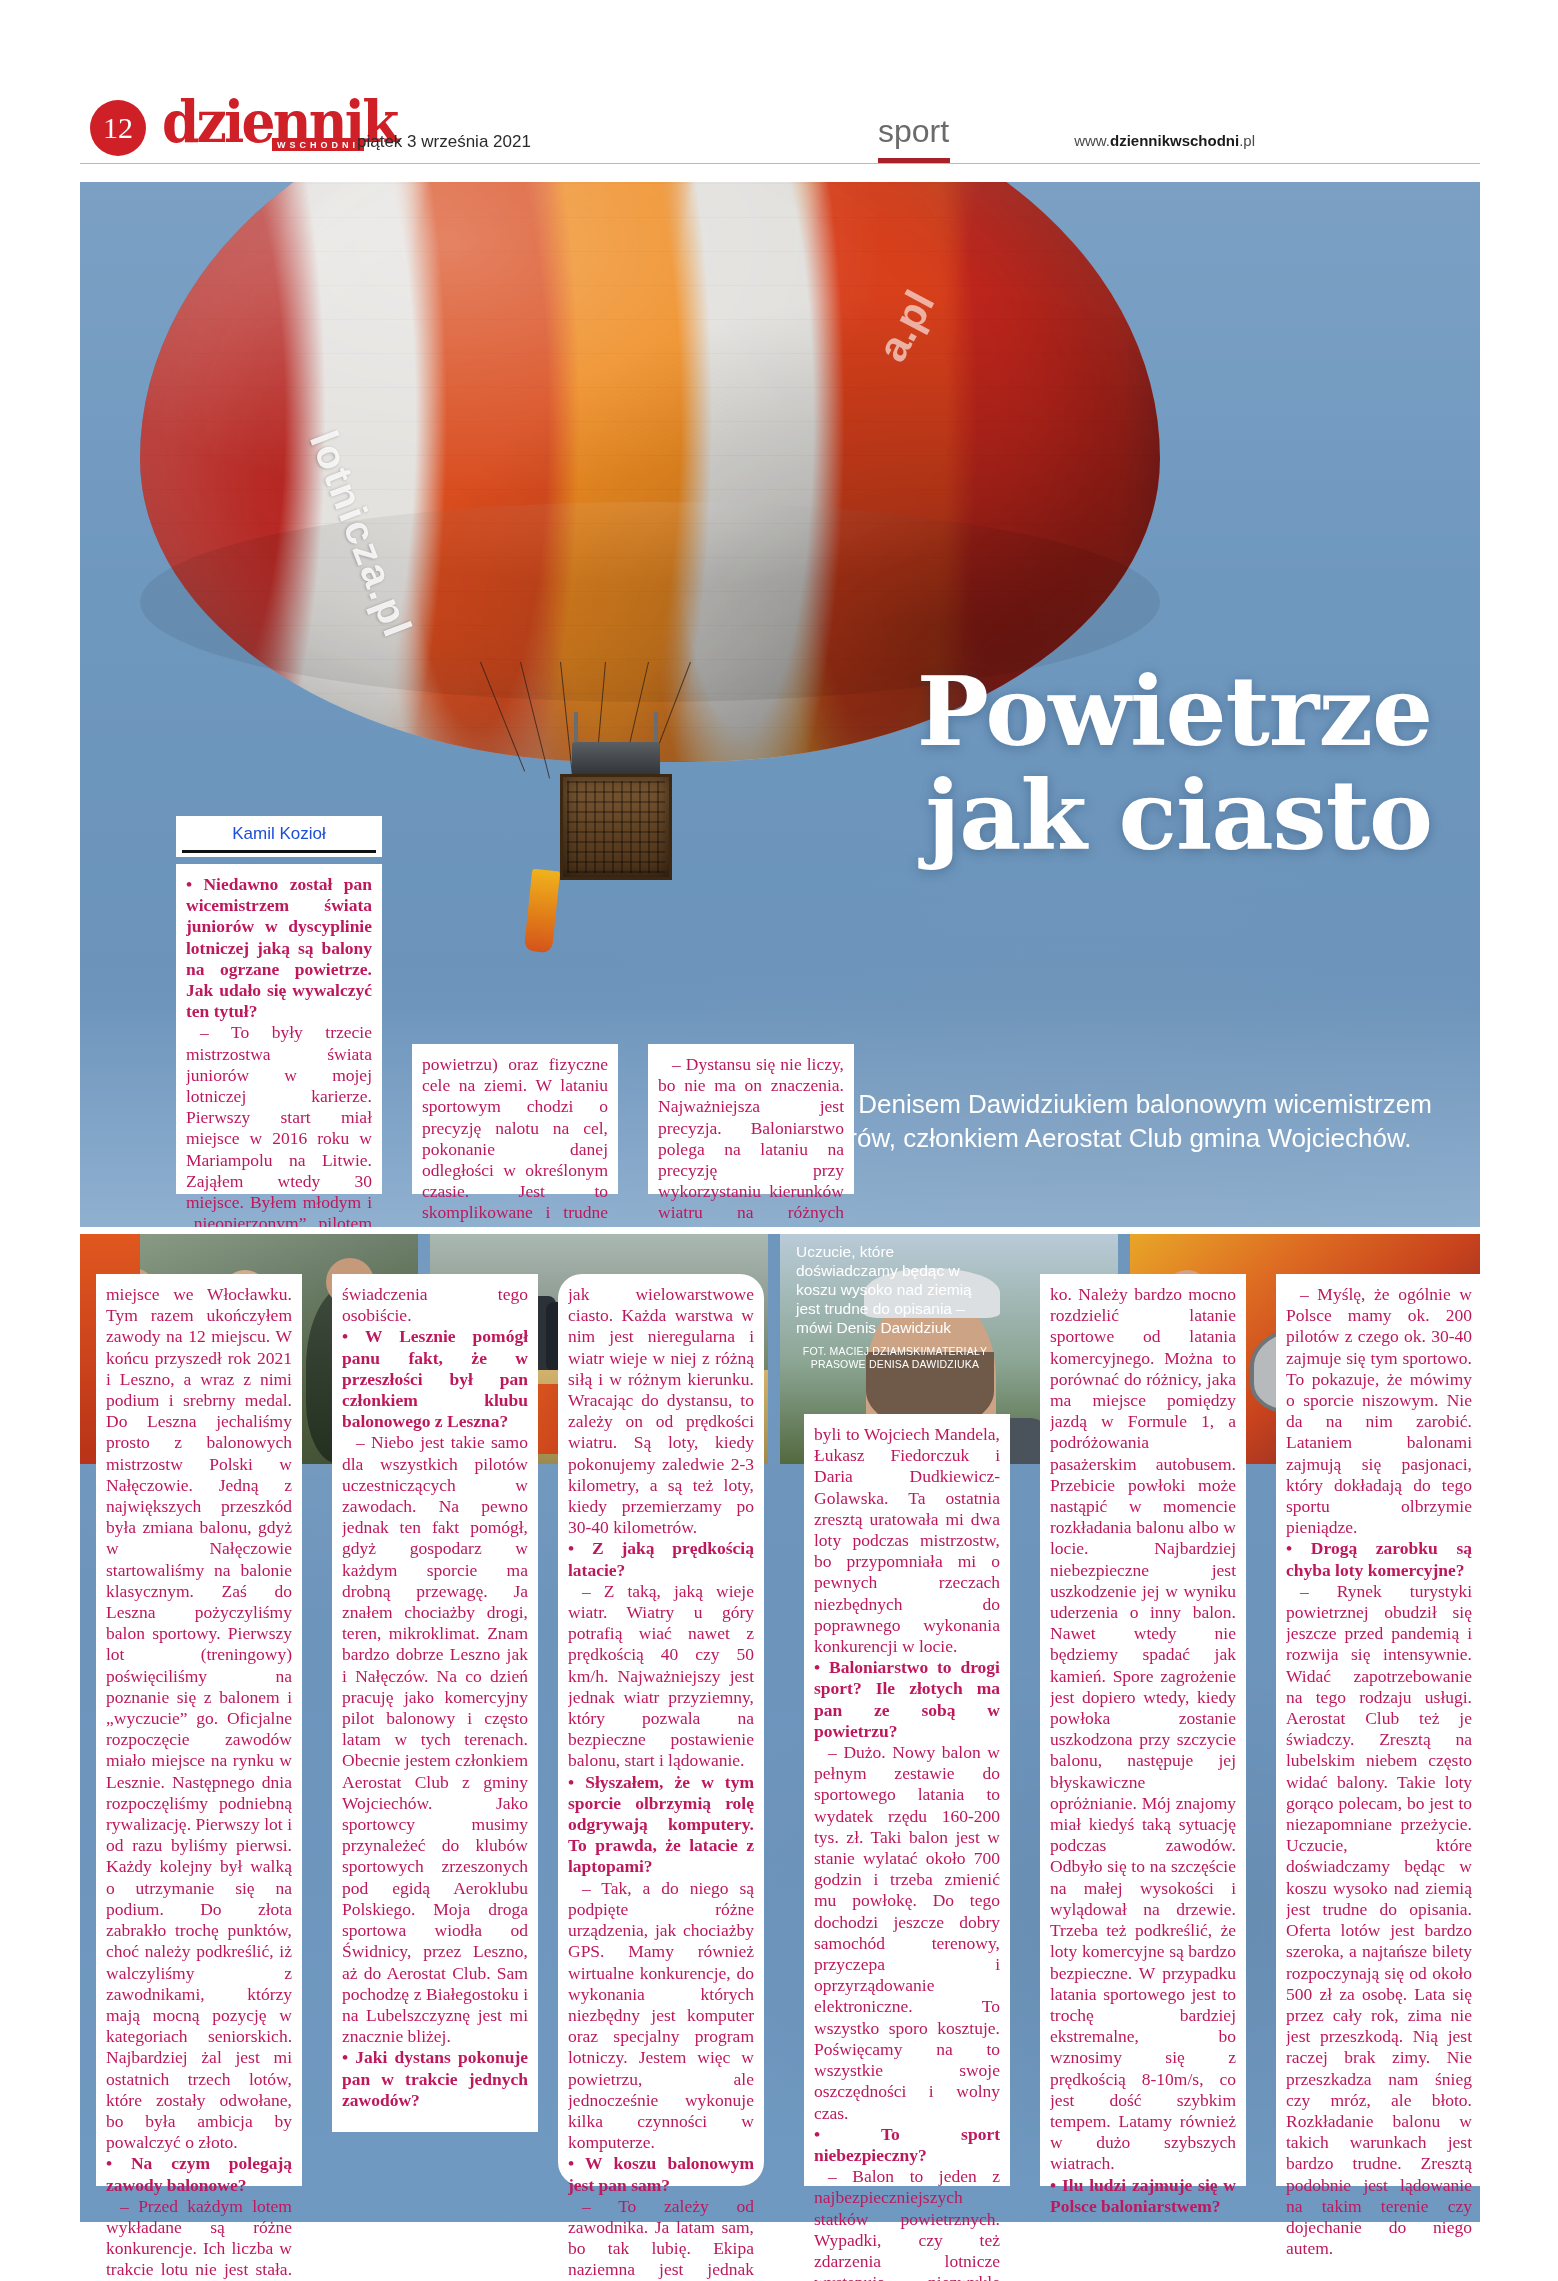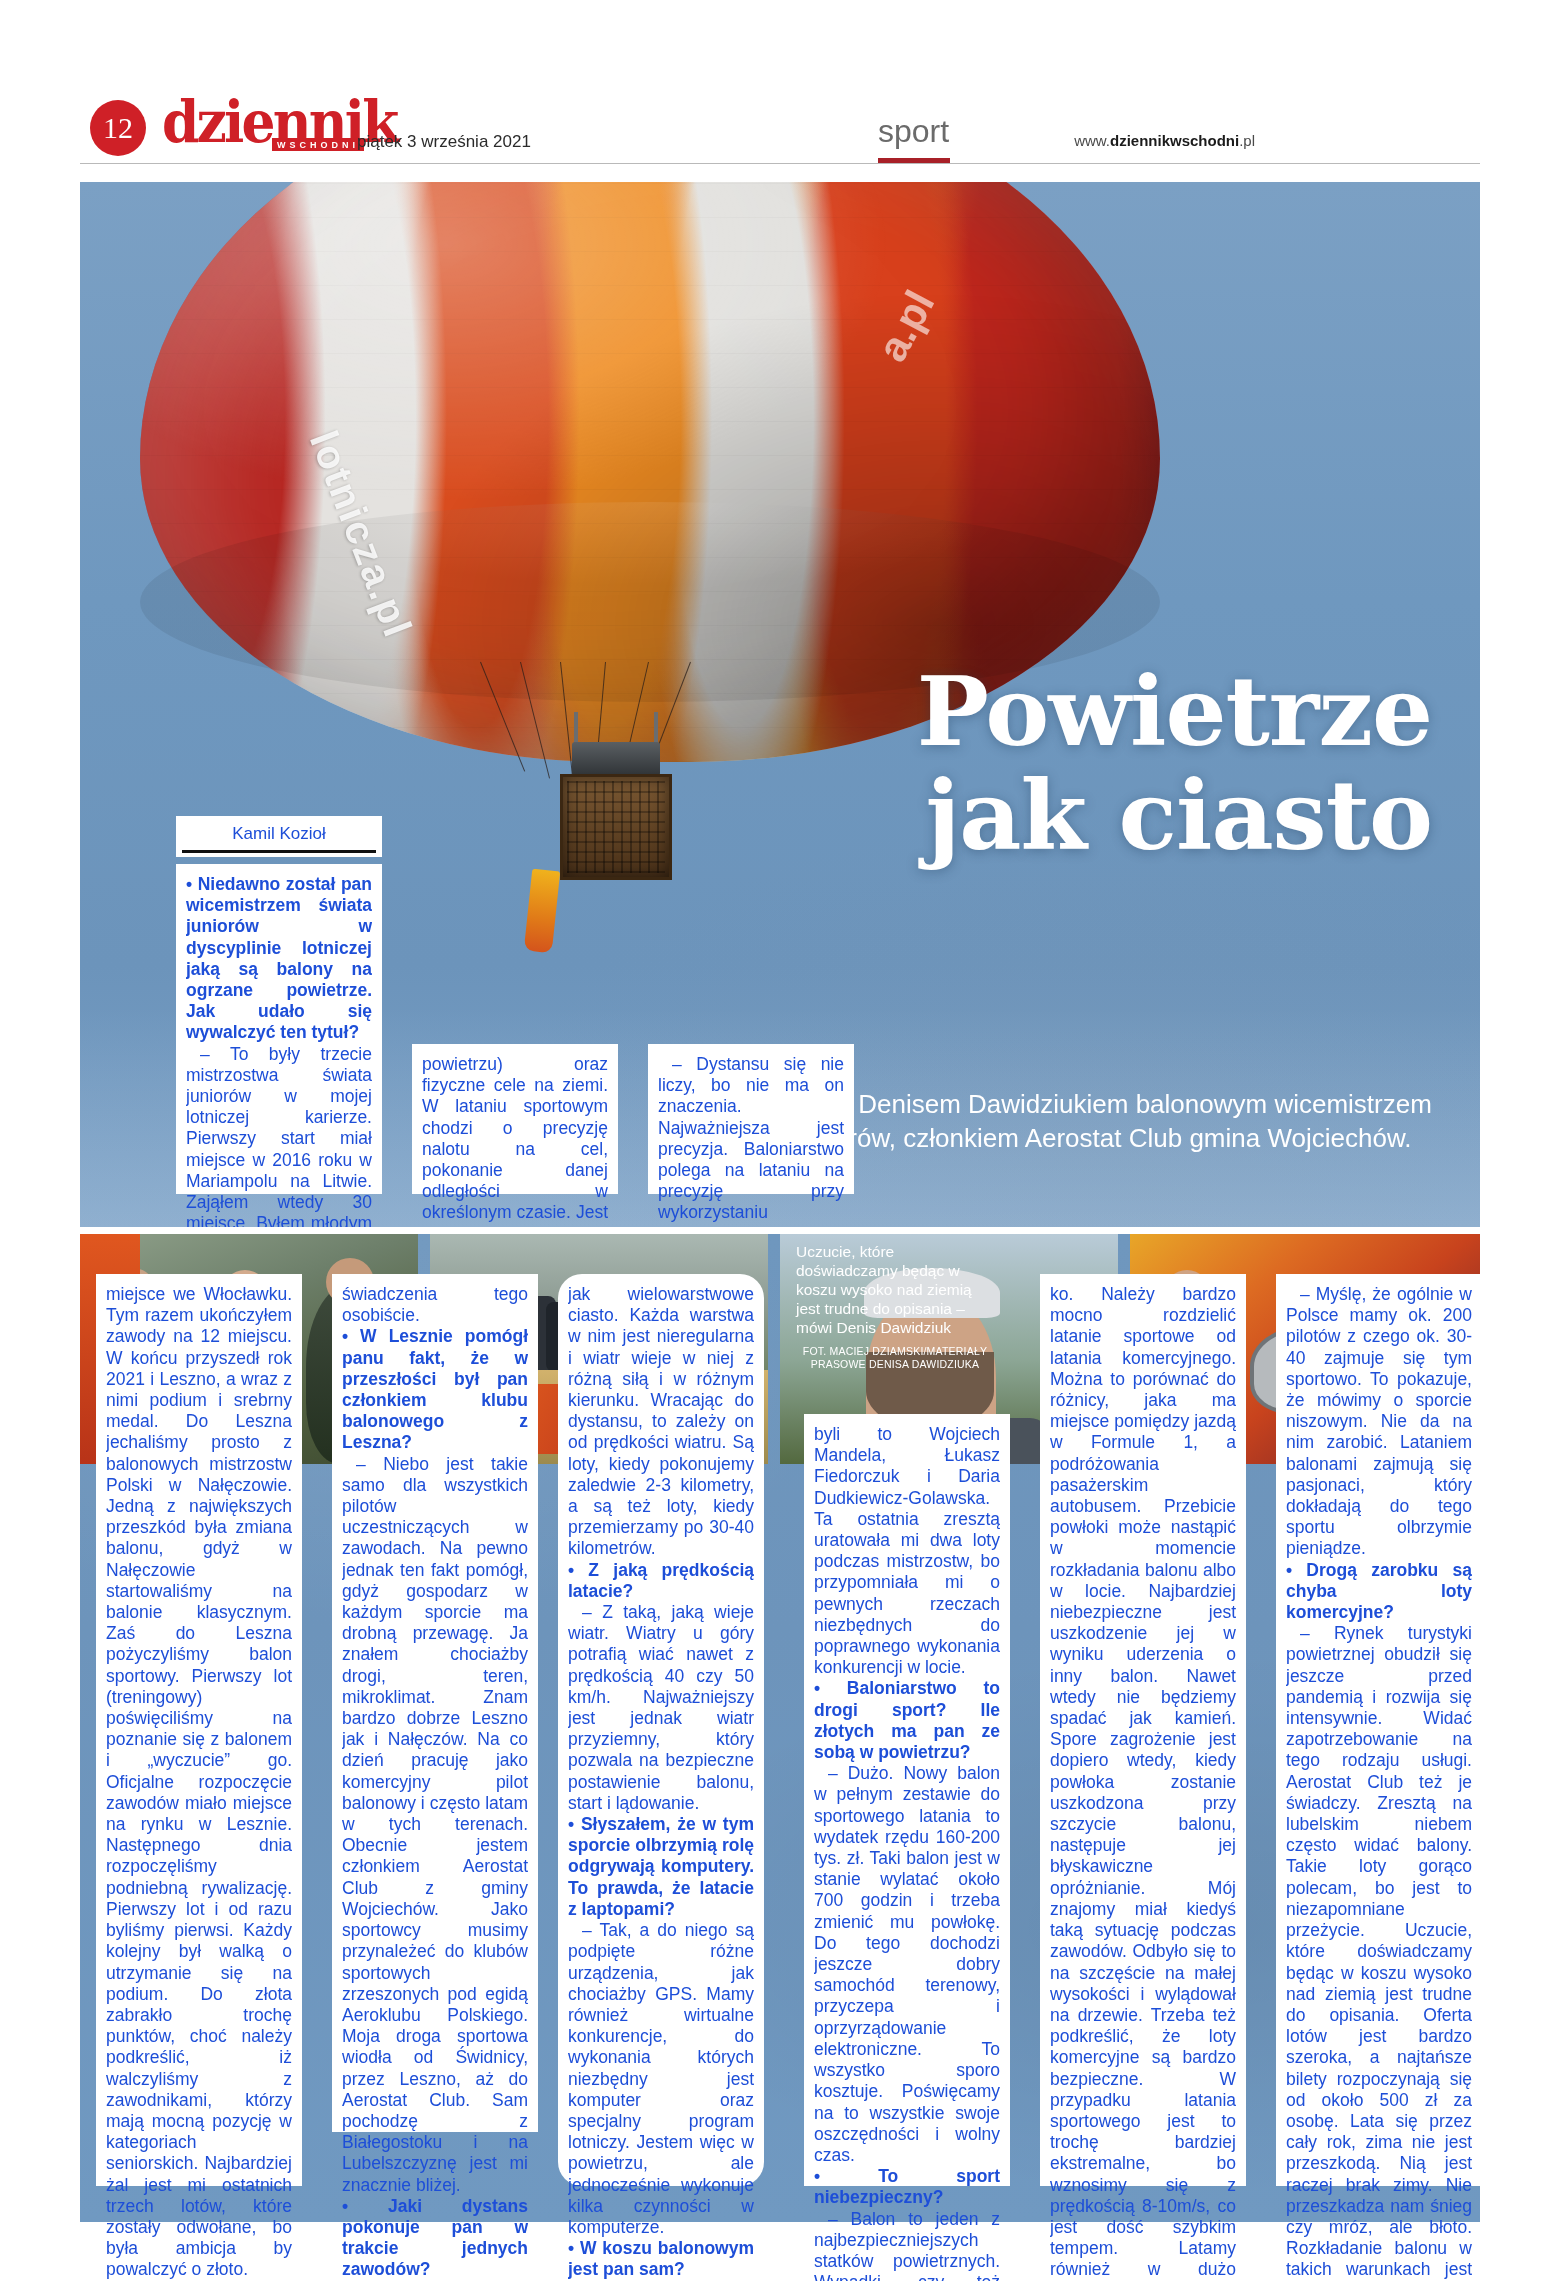--- a/index.html
+++ b/index.html
@@ -195,23 +195,23 @@
   .author-rule { height:3px; background:#111; margin-top:2px; }
 
   .hero-col {
     position:absolute; background:#fff; padding:10px 10px 8px 10px;
   }
   .hc1 { left:96px; top:682px;  width:206px; height:330px; }
   .hc2 { left:332px; top:862px; width:206px; height:150px; }
   .hc3 { left:568px; top:862px; width:206px; height:150px; }
 
   .body-text {
-    font-family:Liberation Sans, sans-serif;
+    font-family:Liberation Serif, serif;
     font-size:17.5px; line-height:21.2px;
-    color:#1d4ed8; text-align:justify; hyphens:none;
+    color:#be185d; text-align:justify; hyphens:none;
     overflow:hidden;
   }
   .body-text p { margin:0; }
   .body-text p.q { font-weight:700; text-indent:0; }
   .body-text p.a { text-indent:14px; }
 
   
   .strip { position:absolute; left:80px; top:1234px; width:1400px; height:230px; }
   .ph { position:absolute; top:0; height:230px; overflow:hidden; }
   .ph1 { left:0;    width:338px; background:linear-gradient(160deg,#8fa08a 0%,#6d7f6a 35%,#51603f 70%,#3d4a30 100%); }

